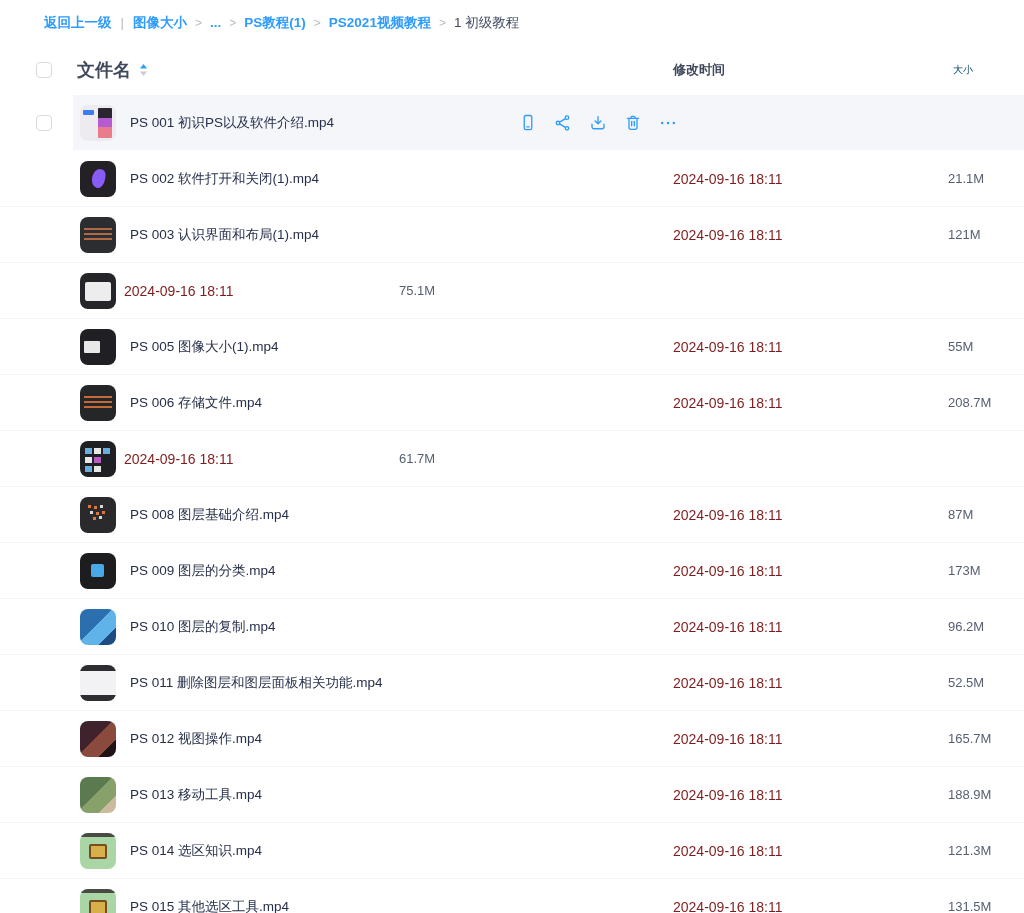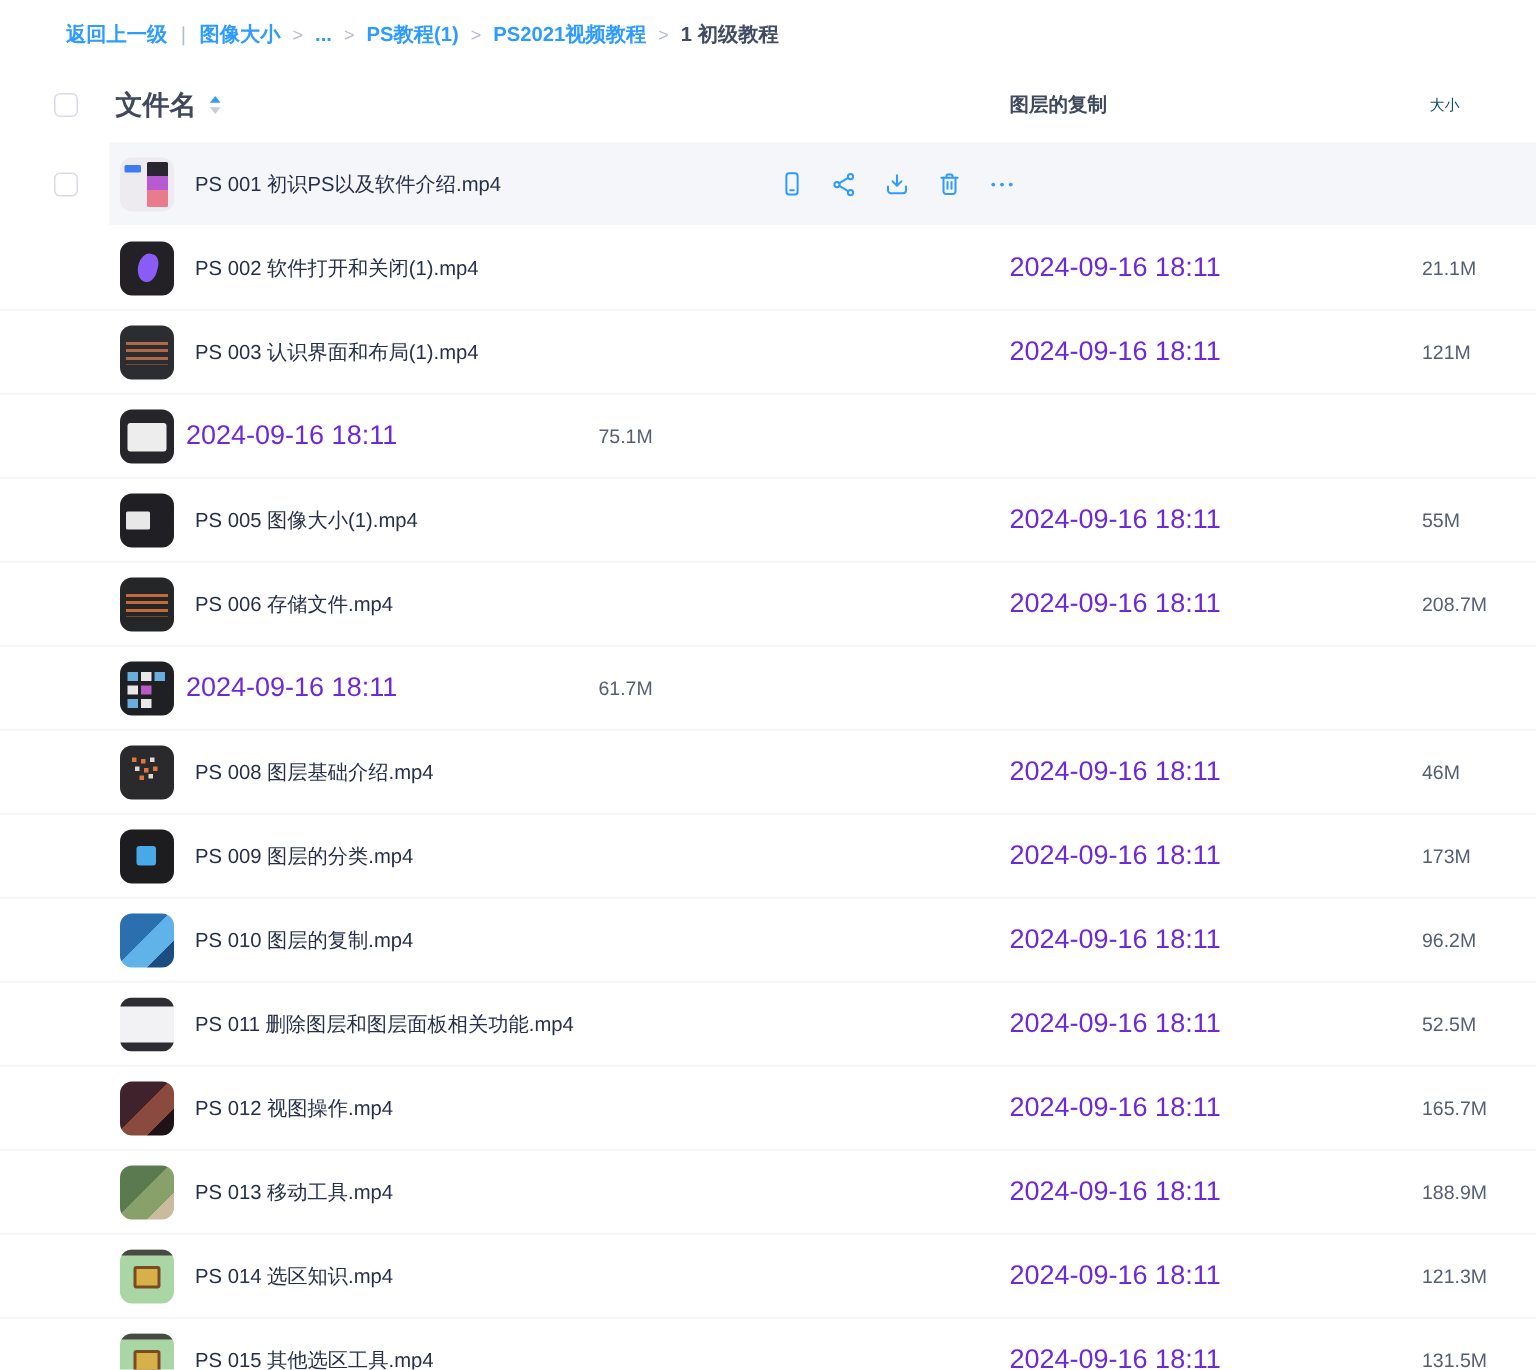--- a/index.html
+++ b/index.html
@@ -7,42 +7,42 @@
     width:1024px;height:913px;overflow:hidden;background:#fff;
     font-family:"Liberation Sans","DejaVu Sans",sans-serif;
     -webkit-font-smoothing:antialiased;
     --accent:#2e9bff;
   }
   
   .breadcrumb{height:45px;display:flex;align-items:center;padding-left:44px;font-size:13.5px;white-space:nowrap;}
   .bc-link{color:var(--accent);font-weight:700;cursor:pointer;}
   .bc-sep{color:#b6bdc9;margin:0 9px;font-weight:400;}
   .bc-chev{color:#b6bdc9;margin:0 8px;font-weight:400;font-size:12px;}
-  .bc-current{color:#414b61;font-weight:700;}
+  .bc-current{color:#414b61;font-weight:400;}
   
   .table-header{height:50px;display:flex;align-items:center;position:relative;}
   .th-check{margin-left:36px;}
   .checkbox{display:inline-block;width:16px;height:16px;border:1px solid #d7dbe3;border-radius:4px;background:#fff;box-sizing:border-box;cursor:pointer;}
   .th-name{margin-left:25px;font-size:18px;color:#3f485c;font-weight:600;}
   .sort-icon{margin-left:8px;display:inline-flex;flex-direction:column;align-items:center;cursor:pointer;}
   .th-spacer{flex:1;}
   .th-time{width:283px;padding-left:8px;box-sizing:border-box;font-size:13px;color:#3f485c;font-weight:600;}
   .th-size{width:76px;padding-left:5px;box-sizing:border-box;font-size:10px;color:#0c4a6e;font-weight:400;}
   
   .file-list{position:relative;}
   .file-row{height:56px;display:flex;align-items:center;position:relative;border-bottom:1px solid #f1f3f6;box-sizing:border-box;cursor:pointer;}
   .file-row.hovered{border-bottom-color:transparent;}
   .file-row.hovered::before{content:"";position:absolute;left:73px;right:0;top:0;bottom:0;background:#f5f6fa;}
   .file-row>*{position:relative;}
   .cell-check{margin-left:36px;flex:none;}
   .cell-check.hidden{visibility:hidden;}
   .thumb{width:36px;height:36px;margin-left:28px;border-radius:8px;background:var(--bg,#2a2a2e);position:relative;overflow:hidden;flex:none;}
   .thumb::before,.thumb::after{content:"";position:absolute;}
   .cell-name{margin-left:14px;flex:1;font-size:13.5px;color:#27304a;white-space:nowrap;overflow:hidden;text-overflow:ellipsis;}
-  .cell-time{width:283px;padding-left:8px;box-sizing:border-box;flex:none;font-size:18px;color:#6d28d9;}
+  .cell-time{width:283px;padding-left:8px;box-sizing:border-box;flex:none;font-size:14px;color:#7f1d1d;}
   .cell-size{width:76px;box-sizing:border-box;flex:none;font-size:13px;color:#565f72;}
   
   .row-actions{position:absolute;left:518px;top:0;height:100%;display:flex;align-items:center;gap:15px;}
   .action-icon{width:20px;height:20px;display:inline-flex;cursor:pointer;}
   .action-icon svg{width:20px;height:20px;stroke:var(--accent);fill:none;stroke-width:1.6;stroke-linecap:round;stroke-linejoin:round;}
   .action-icon svg .fill{fill:var(--accent);stroke:none;}
   
   .thumb-collage::before{left:3px;top:5px;width:11px;height:5px;background:var(--a);border-radius:1px;}
   .thumb-collage::after{right:4px;top:3px;width:14px;height:30px;border-radius:1px;
     background:linear-gradient(to bottom,#2a2530 0 32%,var(--b) 32% 62%,#e87c8a 62% 100%);}
@@ -82,21 +82,21 @@
 <div class="table-header">
   <span class="checkbox th-check"></span>
   <span class="th-name">文件名</span>
   <span class="sort-icon">
     <svg width="9" height="14" viewBox="0 0 9 14">
       <path d="M4.5 1 L8 5.5 H1 Z" fill="var(--accent)"></path>
       <path d="M4.5 13 L1 8.5 H8 Z" fill="#c6ccd6"></path>
     </svg>
   </span>
   <span class="th-spacer"></span>
-  <span class="th-time">图层的复制</span>
+  <span class="th-time">修改时间</span>
   <span class="th-size">大小</span>
 </div>
 
 <div class="file-list">
     <div class="file-row hovered">
     <span class="checkbox cell-check"></span>
     <span class="thumb thumb-collage" style="--bg: #edeaf0; --a: #3d7bf5; --b: #b65bd2;"></span>
     <span class="cell-name">PS 001 初识PS以及软件介绍.mp4</span>
 
     <span class="row-actions">
@@ -184,21 +184,21 @@
     <span class="thumb thumb-tiles" style="--bg: #1f2023; --a: #6aaede; --b: #e8e8e8;"></span>
     <span class="cell-time">2024-09-16 18:11</span>
     <span class="cell-size">61.7M</span>
 
   </div>
     <div class="file-row">
     <span class="checkbox cell-check hidden"></span>
     <span class="thumb thumb-dots" style="--bg: #2a2a2c; --a: #e0763c; --b: #d9d9d9;"></span>
     <span class="cell-name">PS 008 图层基础介绍.mp4</span>
     <span class="cell-time">2024-09-16 18:11</span>
-    <span class="cell-size">46M</span>
+    <span class="cell-size">87M</span>
 
   </div>
     <div class="file-row">
     <span class="checkbox cell-check hidden"></span>
     <span class="thumb thumb-center-img" style="--bg: #1d1d1f; --a: #49a8e8; --b: #2a2a2e;"></span>
     <span class="cell-name">PS 009 图层的分类.mp4</span>
     <span class="cell-time">2024-09-16 18:11</span>
     <span class="cell-size">173M</span>
 
   </div>

